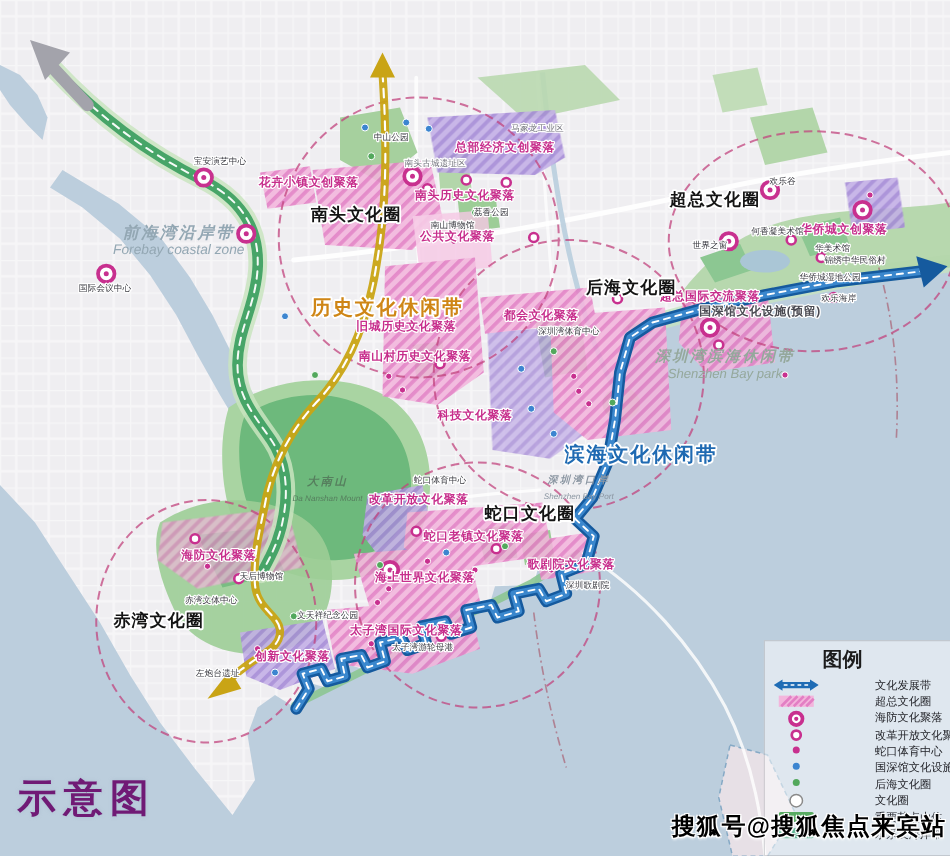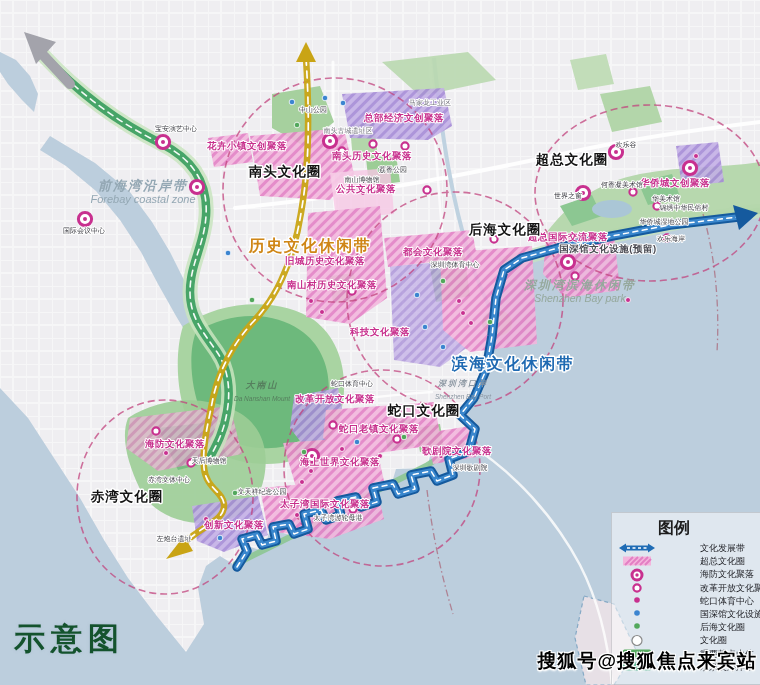--- a/index.html
+++ b/index.html
@@ -8,21 +8,21 @@
   #map-svg{position:absolute;left:0;top:0;}
   .mlab{paint-order:stroke;stroke:#ffffff;stroke-width:2px;stroke-linejoin:round;}
   .mlab-big{paint-order:stroke;stroke:#ffffff;stroke-width:3px;stroke-linejoin:round;}
   #legend{position:absolute;left:611px;top:512px;width:150px;box-sizing:border-box;
           background:rgba(255,255,255,.52);border:1px solid rgba(140,140,150,.35);
           padding:5px 6px 10px 6px;}
   #legend .lg-title{font-size:16px;font-weight:bold;color:#1c1c1c;margin:0 0 3px 40px;}
   .lg-row{display:flex;align-items:flex-start;height:13.2px;gap:44px;}
   .lg-ic{width:38px;display:flex;justify-content:center;align-items:center;flex:0 0 38px;}
   .lg-tx{font-size:9px;color:#1e1e24;white-space:nowrap;}
-  #stamp{position:absolute;left:14px;top:618px;font-size:31px;font-weight:bold;color:#14532d;
+  #stamp{position:absolute;left:14px;top:618px;font-size:31px;font-weight:bold;color:#701a75;
          letter-spacing:6px;text-shadow:0 0 3px rgba(160,180,200,.6);}
   #watermark{position:absolute;right:3px;top:648px;font-size:19px;font-weight:700;color:#000000;
          letter-spacing:1px;white-space:nowrap;
          text-shadow:-1px -1px 0 #fff,1px -1px 0 #fff,-1px 1px 0 #fff,1px 1px 0 #fff,0 2px 2px #fff;}
 </style>
 </head>
 <body>
 
 <div id="stage">
 <svg id="map-svg" width="760" height="685" viewBox="0 0 760 685">

